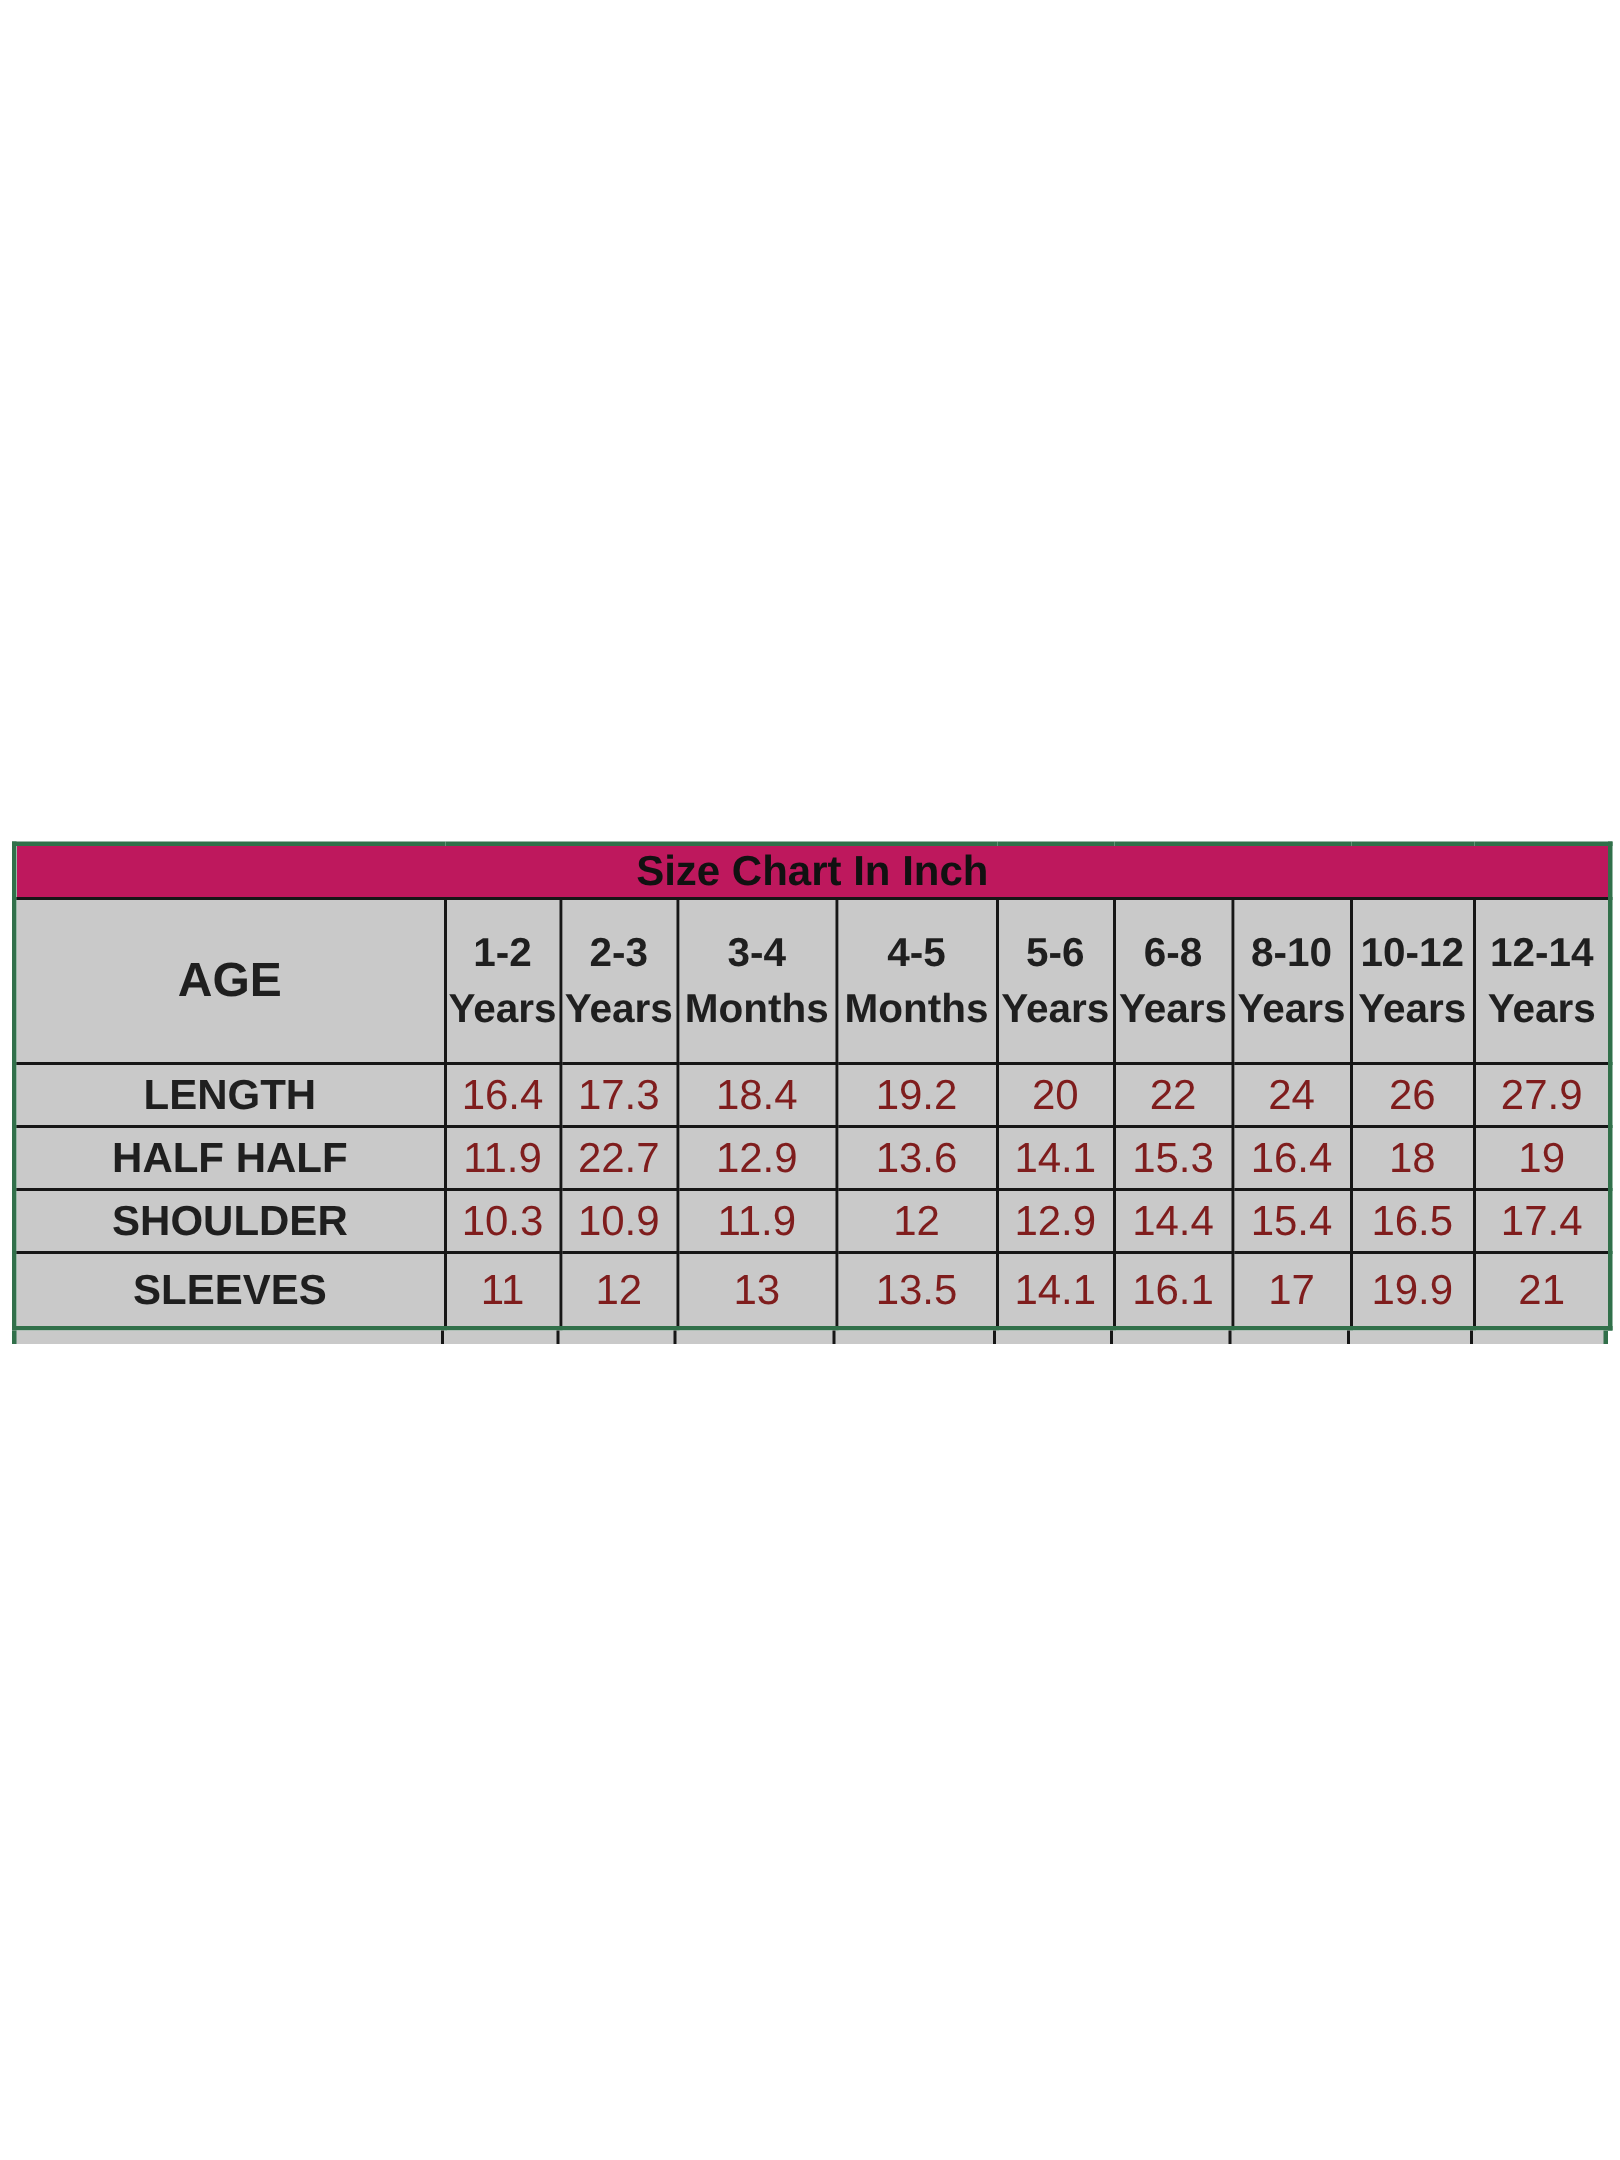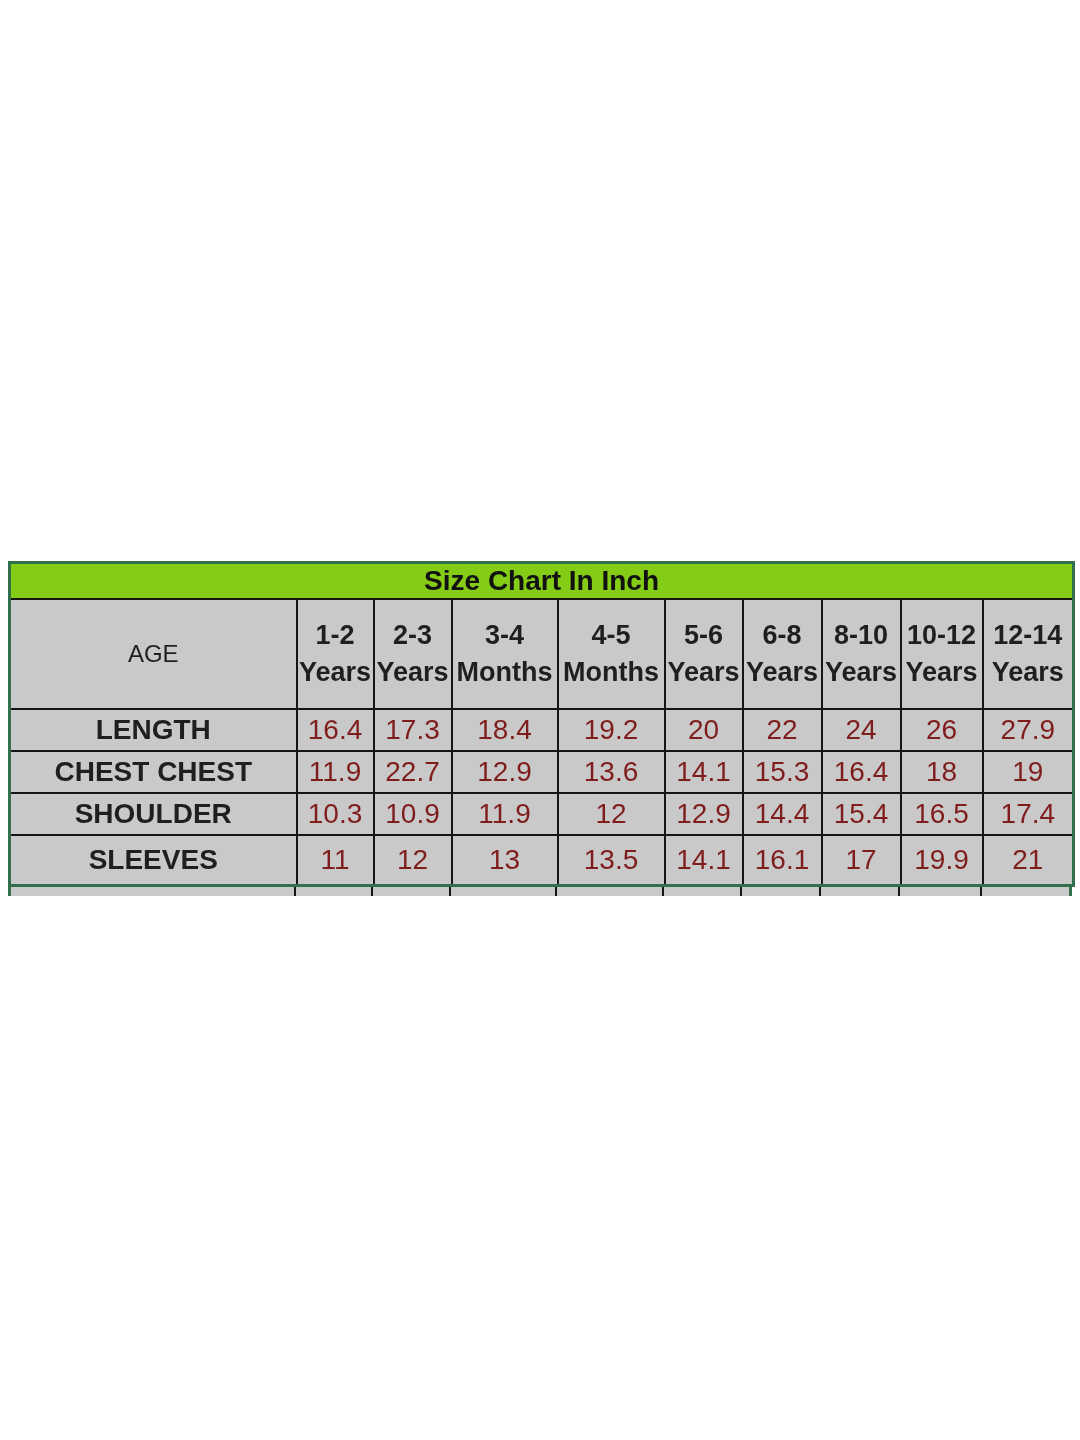--- a/index.html
+++ b/index.html
@@ -23,36 +23,36 @@
     border:3px solid #31704A;
   }
   table.size-chart td, table.size-chart th {
     border:2px solid #161616;
     background:#C9C9C9;
     text-align:center;
     vertical-align:middle;
     overflow:hidden;
   }
   tr.title-row td {
-    background:#84cc16;
+    background:#be185d;
     height:36px;
     font-weight:700;
     font-size:28px;
     color:#111111;
   }
   tr.header-row th {
     height:110px;
     font-weight:700;
     font-size:27px;
     padding:1px 1px;
   }
   tr.header-row .hline { display:block; line-height:37px; }
   td.corner-cell {
-    font-weight:400;
-    font-size:24px;
+    font-weight:700;
+    font-size:32px;
   }
   tr.data-row { height:42px; }
   tr.data-row.last { height:51px; }
   td.row-label {
     font-weight:700;
     font-size:28px;
   }
   td.value-cell {
     font-weight:400;
     font-size:28px;
@@ -138,21 +138,21 @@
         <td class="value-cell">17.3</td>
         <td class="value-cell">18.4</td>
         <td class="value-cell">19.2</td>
         <td class="value-cell">20</td>
         <td class="value-cell">22</td>
         <td class="value-cell">24</td>
         <td class="value-cell">26</td>
         <td class="value-cell">27.9</td>
       </tr>
       <tr class="data-row">
-        <td class="row-label">CHEST CHEST</td>
+        <td class="row-label">HALF HALF</td>
         <td class="value-cell">11.9</td>
         <td class="value-cell">22.7</td>
         <td class="value-cell">12.9</td>
         <td class="value-cell">13.6</td>
         <td class="value-cell">14.1</td>
         <td class="value-cell">15.3</td>
         <td class="value-cell">16.4</td>
         <td class="value-cell">18</td>
         <td class="value-cell">19</td>
       </tr>

